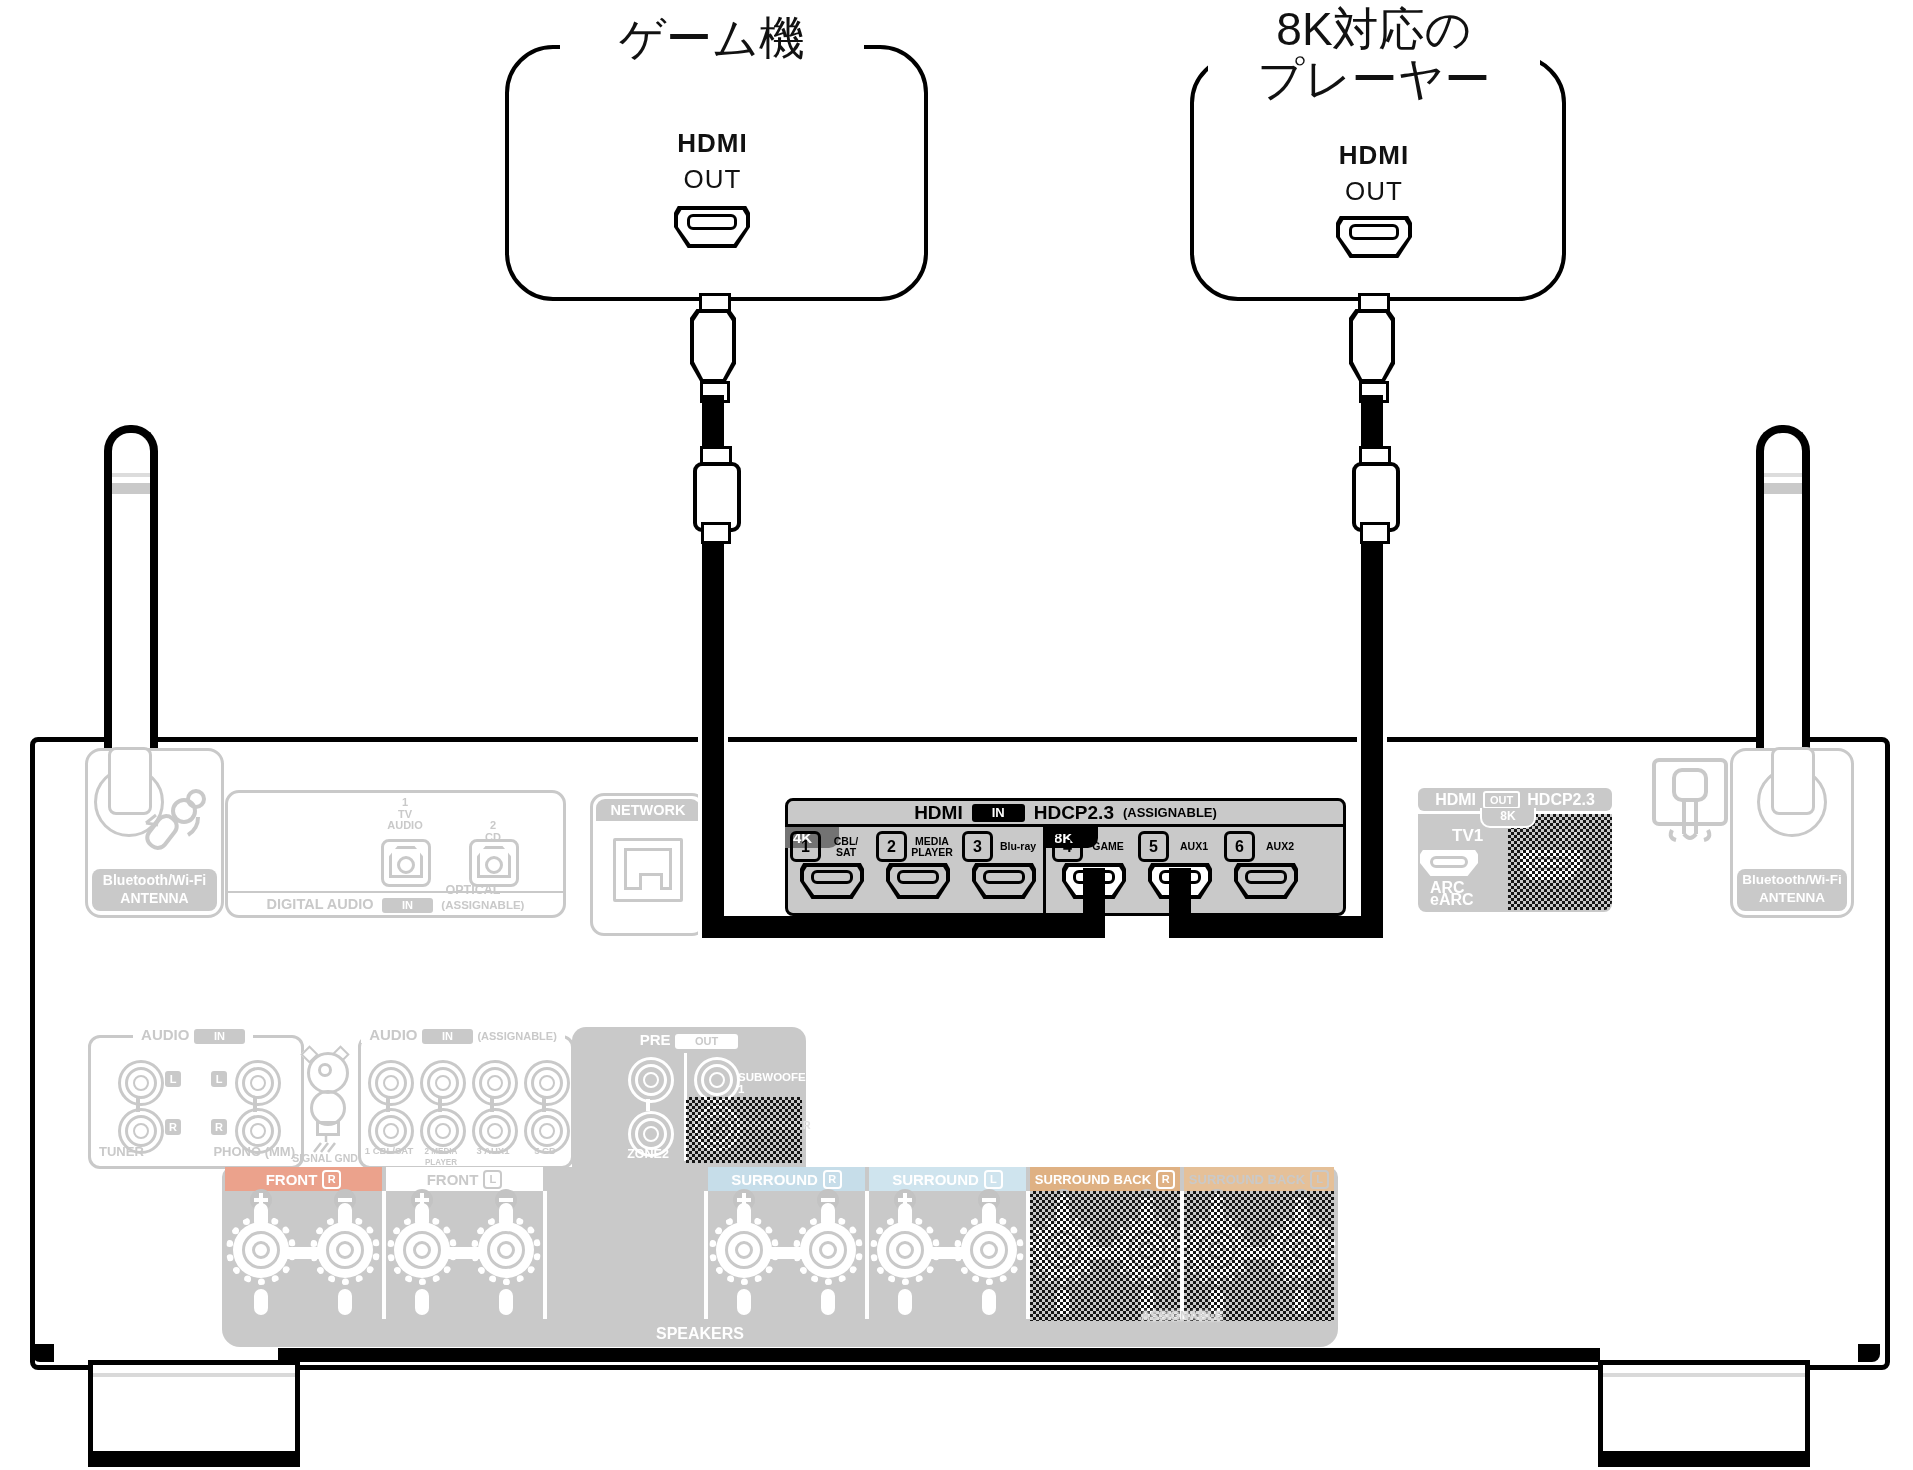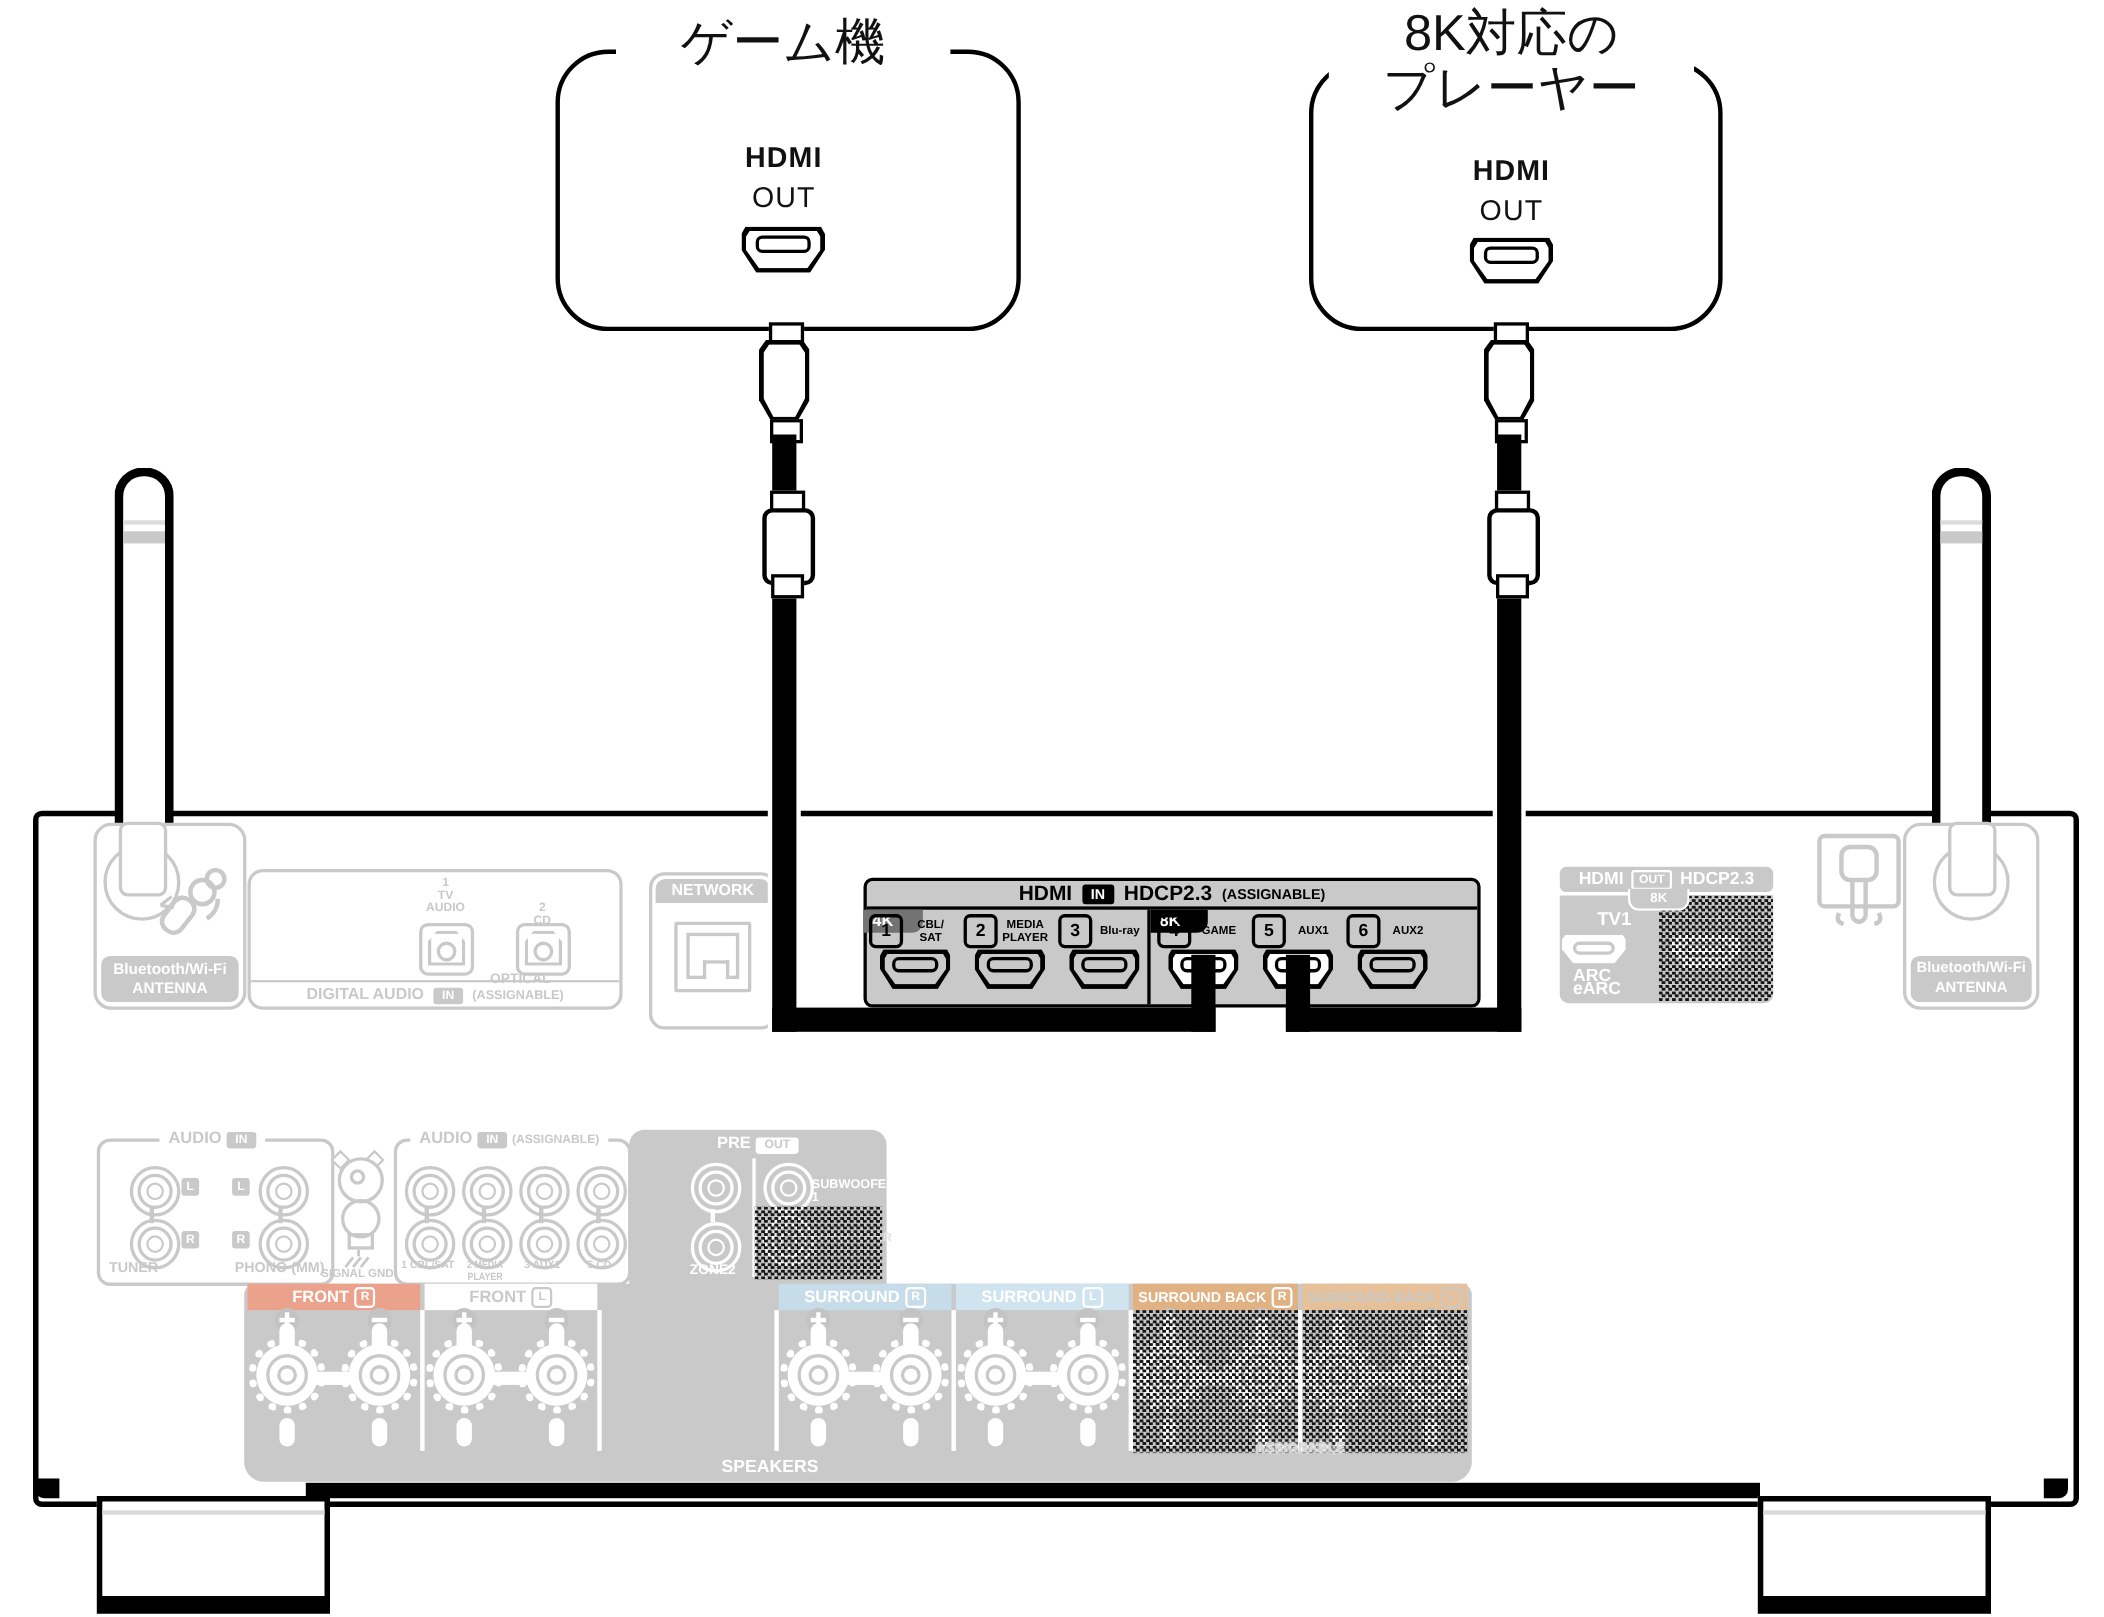--- a/index.html
+++ b/index.html
@@ -25,21 +25,21 @@
   .cab{position:absolute;background:#000}
   .halo{box-shadow:0 0 0 4px #fff}
   .plugtip{position:absolute;width:26px;height:18px;border:3px solid #000;background:#fff}
   .plugbody{position:absolute;width:46px;height:74px;background:#000;clip-path:polygon(14% 0,86% 0,100% 12%,100% 74%,76% 100%,24% 100%,0 74%,0 12%)}
   .plugbody i{position:absolute;inset:4px;background:#fff;clip-path:polygon(14% 0,86% 0,100% 12%,100% 74%,76% 100%,24% 100%,0 74%,0 12%)}
   .plugneck{position:absolute;width:24px;height:16px;border:3px solid #000;background:#fff}
   .coupbody{position:absolute;width:40px;height:62px;border:4px solid #000;border-radius:9px;background:#fff}
   
   .blk{position:absolute;border:3px solid #c9c9c9;border-radius:14px;background:#fff}
   .gbar{background:#c9c9c9;color:#fff;font-weight:bold;text-align:center}
-  .tag{display:inline-block;background:#000;color:#fff;font-weight:bold;border-radius:3px;padding:0 8px;line-height:18px;font-size:13px}
+  .tag{display:inline-block;background:#000;color:#fff;font-weight:bold;border-radius:3px;padding:0 20px;line-height:18px;font-size:13px}
   .tag.g{background:#c9c9c9;color:#fff}
   .tag.w{background:#fff;color:#c9c9c9}
   .tag.wo{background:transparent;color:#fff;border:2px solid #fff;padding:0 5px;line-height:14px}
   
   .rca{position:absolute;width:40px;height:40px;border:3px solid #c9c9c9;border-radius:50%;background:#fff}
   .rca::before{content:"";position:absolute;inset:4px;border:3px solid #c9c9c9;border-radius:50%}
   .rca::after{content:"";position:absolute;inset:12px;border:2.5px solid #c9c9c9;border-radius:50%}
   .rca.w{border-color:#fff;background:transparent}
   .rca.w::before,.rca.w::after{border-color:#fff}
   .lrbadge{position:absolute;width:16px;height:16px;background:#c9c9c9;border-radius:3px;color:#fff;

